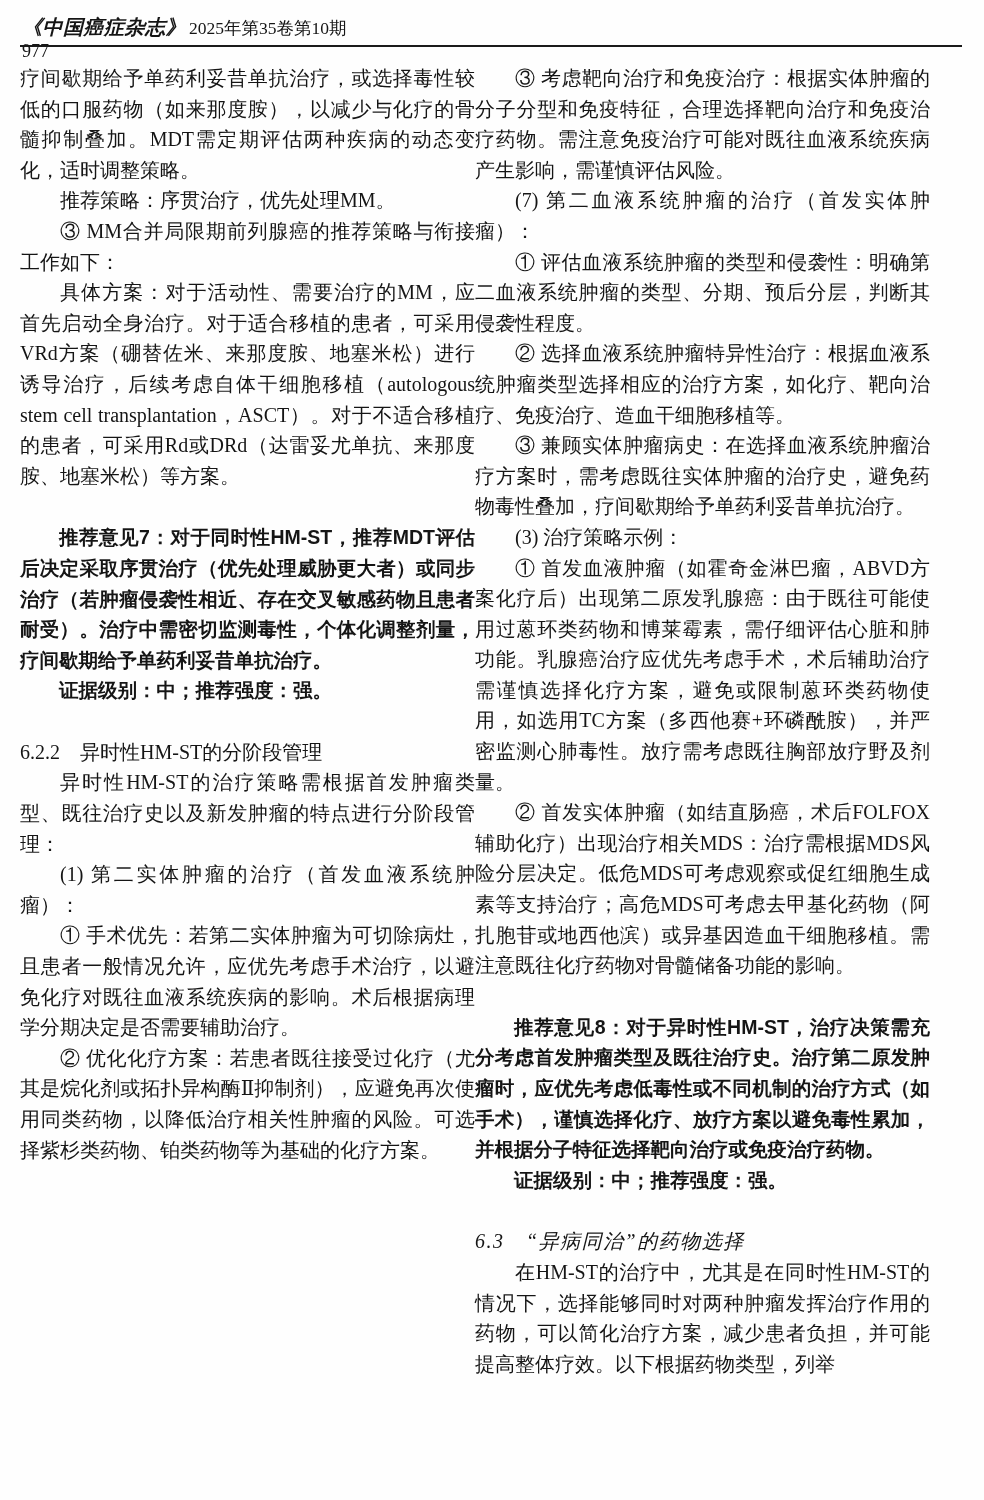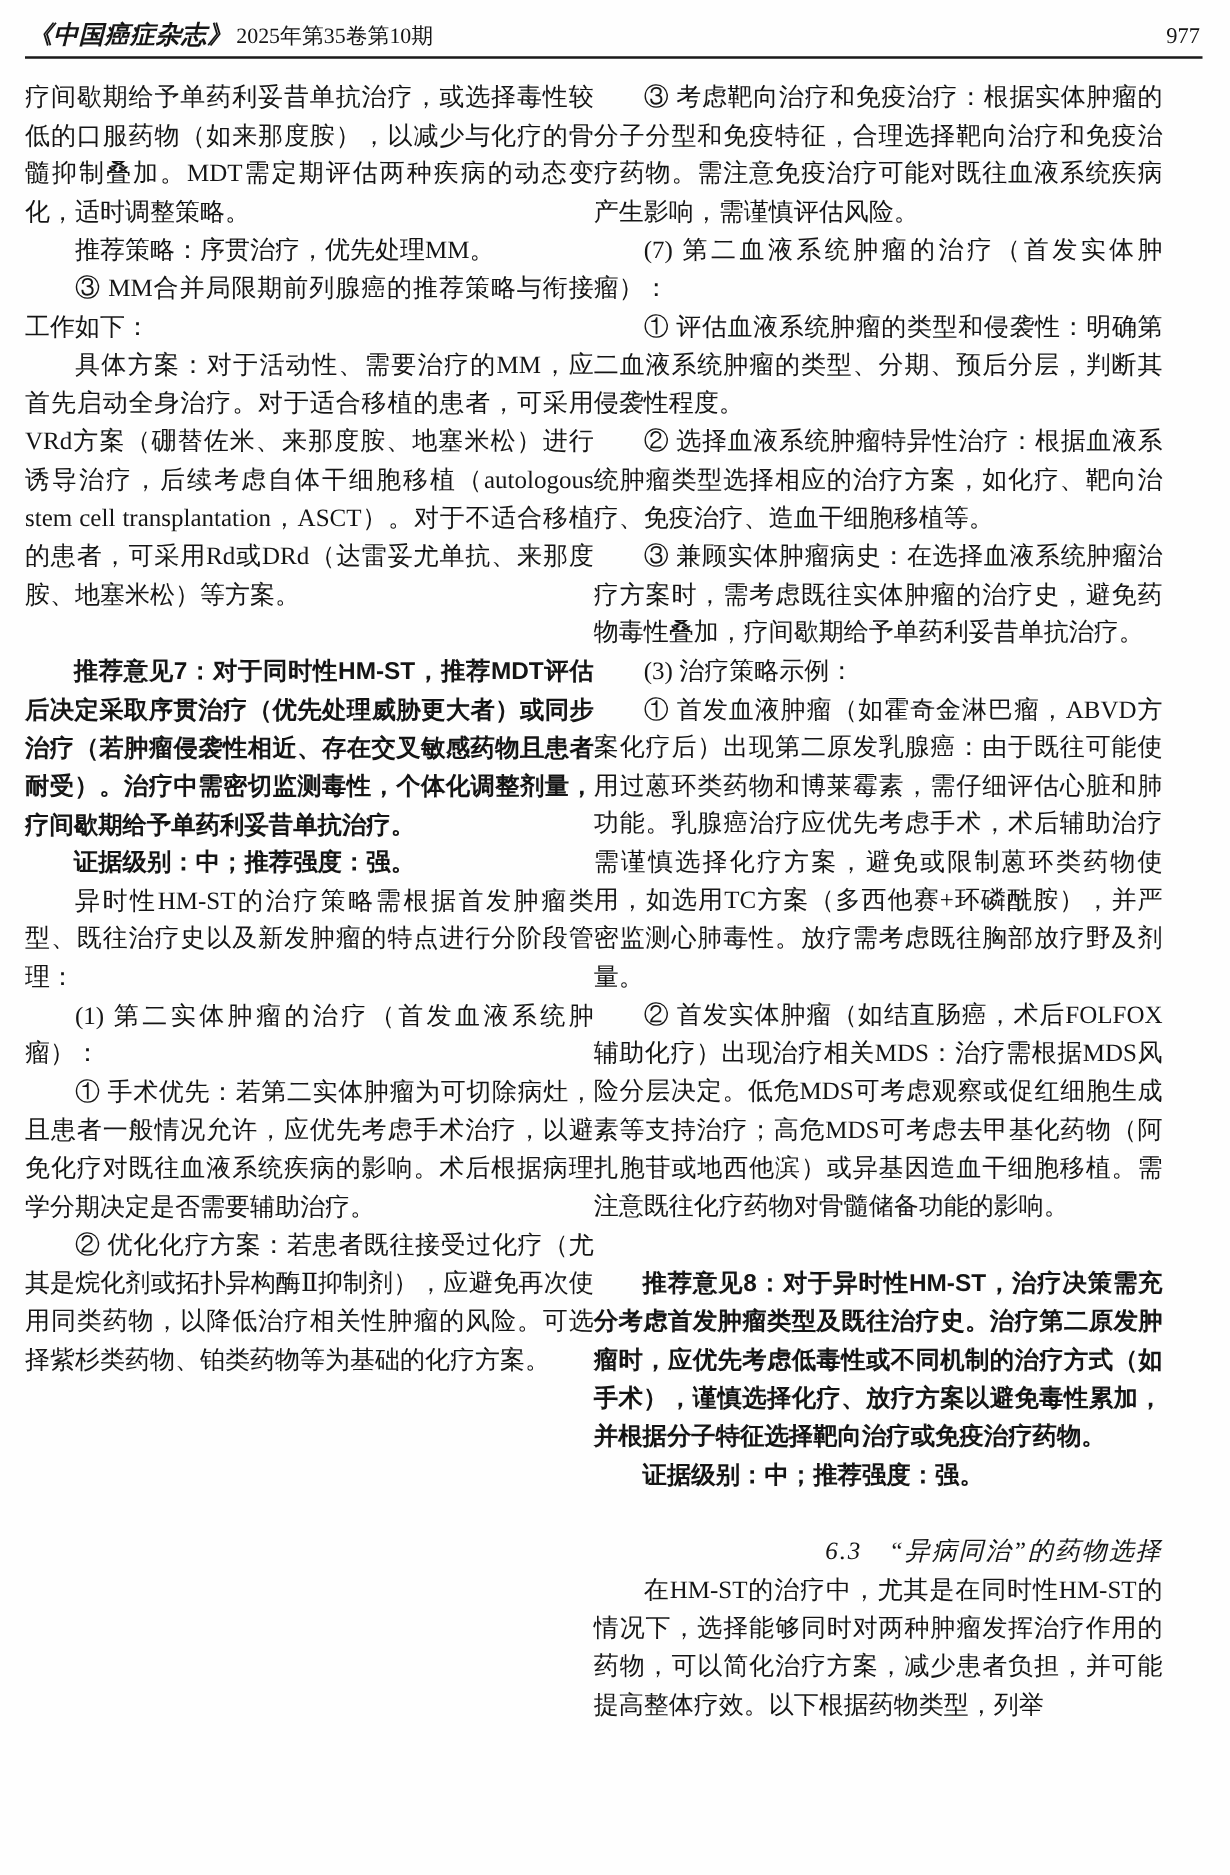--- a/index.html
+++ b/index.html
@@ -18,20 +18,21 @@
     padding: 12px 22px 0 20px;
     overflow: hidden;
   }
   .page-header {
     display: flex;
     justify-content: space-between;
     align-items: baseline;
     padding: 2px 2px 0 2px;
     height: 32px;
     box-sizing: border-box;
+    flex-direction: column;
   }
   .header-left { display: inline-flex; align-items: baseline; }
   .journal-title {
     font-weight: bold;
     font-style: italic;
     font-size: 20px;
     letter-spacing: 0.5px;
     white-space: nowrap;
   }
   .issue-info {
@@ -61,21 +62,20 @@
   .para.no-indent { text-indent: 0; }
   .para.rec {
     font-family: "Liberation Sans", "DejaVu Sans", sans-serif;
     font-weight: bold;
     font-size: 19.5px;
   }
   .para.heading { text-indent: 0; text-align: left; }
   .para.kai {
     font-style: italic;
     letter-spacing: 1.5px;
-    text-align: right;
   }
   .gap-top { margin-top: 31px; }
 </style>
 </head>
 <body>
 
 <div class="page">
   <header class="page-header">
     <div class="header-left">
       <span class="journal-title">《中国癌症杂志》</span>
@@ -85,20 +85,21 @@
   </header>
   <div class="header-rule"></div>
   <main class="columns">
     <section class="col">
         <p class="para no-indent">疗间歇期给予单药利妥昔单抗治疗，或选择毒性较低的口服药物（如来那度胺），以减少与化疗的骨髓抑制叠加。MDT需定期评估两种疾病的动态变化，适时调整策略。</p>
         <p class="para">推荐策略：序贯治疗，优先处理MM。</p>
         <p class="para">③ MM合并局限期前列腺癌的推荐策略与衔接工作如下：</p>
         <p class="para">具体方案：对于活动性、需要治疗的MM，应首先启动全身治疗。对于适合移植的患者，可采用VRd方案（硼替佐米、来那度胺、地塞米松）进行诱导治疗，后续考虑自体干细胞移植（autologous stem cell transplantation，ASCT）。对于不适合移植的患者，可采用Rd或DRd（达雷妥尤单抗、来那度胺、地塞米松）等方案。</p>
         <p class="para rec gap-top">推荐意见7：对于同时性HM-ST，推荐MDT评估后决定采取序贯治疗（优先处理威胁更大者）或同步治疗（若肿瘤侵袭性相近、存在交叉敏感药物且患者耐受）。治疗中需密切监测毒性，个体化调整剂量，疗间歇期给予单药利妥昔单抗治疗。</p>
         <p class="para rec">证据级别：中；推荐强度：强。</p>
+        <p class="para heading gap-top">6.2.2　异时性HM-ST的分阶段管理</p>
         <p class="para">异时性HM-ST的治疗策略需根据首发肿瘤类型、既往治疗史以及新发肿瘤的特点进行分阶段管理：</p>
         <p class="para">(1) 第二实体肿瘤的治疗（首发血液系统肿瘤）：</p>
         <p class="para">① 手术优先：若第二实体肿瘤为可切除病灶，且患者一般情况允许，应优先考虑手术治疗，以避免化疗对既往血液系统疾病的影响。术后根据病理学分期决定是否需要辅助治疗。</p>
         <p class="para">② 优化化疗方案：若患者既往接受过化疗（尤其是烷化剂或拓扑异构酶Ⅱ抑制剂），应避免再次使用同类药物，以降低治疗相关性肿瘤的风险。可选择紫杉类药物、铂类药物等为基础的化疗方案。</p>
       </section>
     <section class="col">
         <p class="para">③ 考虑靶向治疗和免疫治疗：根据实体肿瘤的分子分型和免疫特征，合理选择靶向治疗和免疫治疗药物。需注意免疫治疗可能对既往血液系统疾病产生影响，需谨慎评估风险。</p>
         <p class="para">(7) 第二血液系统肿瘤的治疗（首发实体肿瘤）：</p>
         <p class="para">① 评估血液系统肿瘤的类型和侵袭性：明确第二血液系统肿瘤的类型、分期、预后分层，判断其侵袭性程度。</p>
         <p class="para">② 选择血液系统肿瘤特异性治疗：根据血液系统肿瘤类型选择相应的治疗方案，如化疗、靶向治疗、免疫治疗、造血干细胞移植等。</p>

